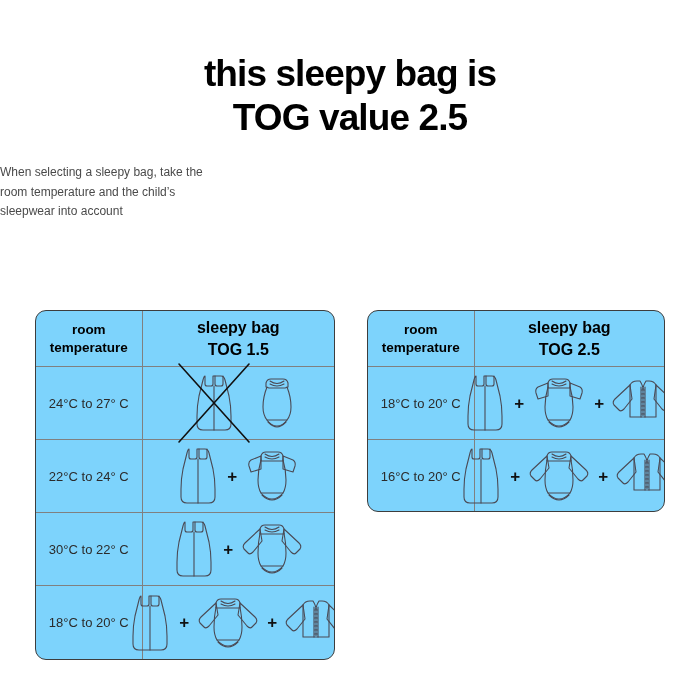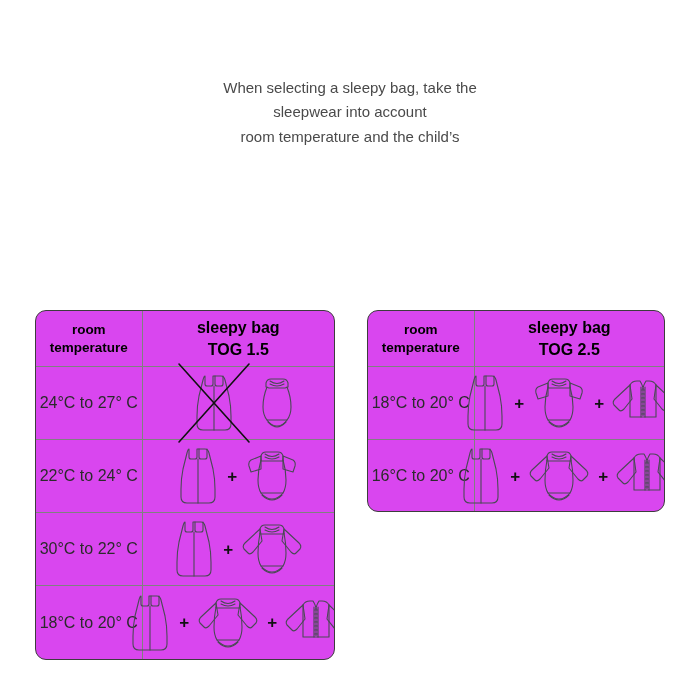--- a/index.html
+++ b/index.html
@@ -23,22 +23,21 @@
     font-weight: bold;
     line-height: 1.18;
     letter-spacing: -0.9px;
     color: #000000;
     margin: 0;
     padding-top: 52px;
   }
   #page-title .line { display: block; }
 
   #page-subtitle {
-    text-align: center;
-    font-size: 15px;
+    font-size: 12px;
     line-height: 1.62;
     color: #4a4a4a;
     margin: 0;
     padding-top: 24px;
     font-weight: 400;
   }
   #page-subtitle .line { display: block; }
 
   
   #tables-area {
@@ -47,21 +46,21 @@
     top: 310px;
     width: 700px;
     height: 360px;
   }
 
   .tog-table {
     position: absolute;
     box-sizing: border-box;
     border: 1.3px solid #3d3d3d;
     border-radius: 11px;
-    background: #d946ef;
+    background: #7dd3fc;
     overflow: hidden;
   }
   #table-tog-10 {
     left: 35px;
     top: 0px;
     width: 300px;
     height: 350px;
   }
   #table-tog-25 {
     left: 367px;
@@ -94,21 +93,21 @@
     font-weight: bold;
     text-align: center;
     line-height: 1.33;
     color: #000;
     height: 55px;
     vertical-align: middle;
   }
   .th-head .line { display: block; }
 
   .cell-temp {
-    font-size: 16px;
+    font-size: 13px;
     text-align: center;
     color: #2b2b2b;
     vertical-align: middle;
     font-weight: 400;
   }
 
   .cell-icons {
     vertical-align: middle;
     text-align: center;
   }
@@ -128,26 +127,28 @@
     display: inline-block;
   }
   .garment { display: inline-block; line-height: 0; position: relative; }
   .garment svg { display: block; }
   .crossed .cross-line { stroke: #111; stroke-width: 1.6; }
 </style>
 </head>
 <body>
 
 <h1 id="page-title">
+  <span class="line">this sleepy bag is</span>
+  <span class="line">TOG value 2.5</span>
 </h1>
 
 <p id="page-subtitle">
   <span class="line">When selecting a sleepy bag, take the</span>
+  <span class="line">room temperature and the child’s</span>
   <span class="line">sleepwear into account</span>
-  <span class="line">room temperature and the child’s</span>
 </p>
 
 <div id="tables-area">
 
   <div class="tog-table" id="table-tog-10">
     <table>
       <colgroup>
           <col class="col-temp">
           <col>
         </colgroup>

